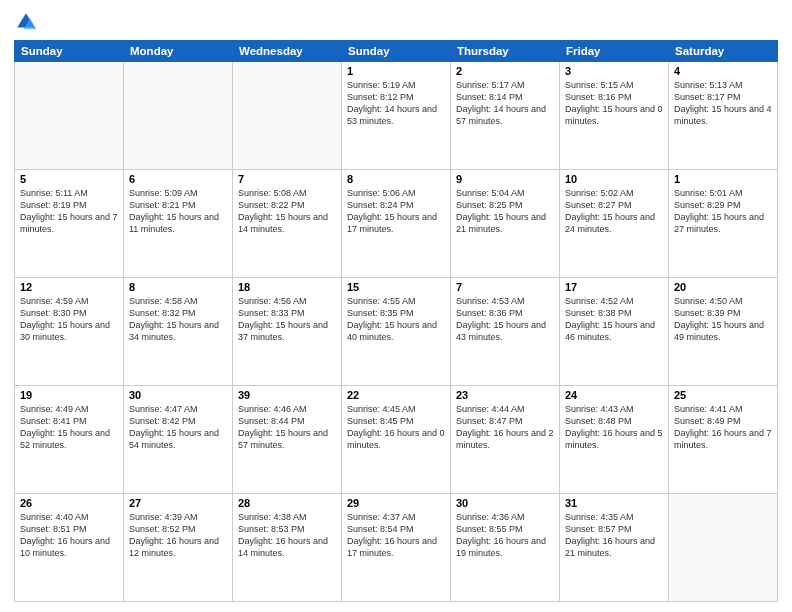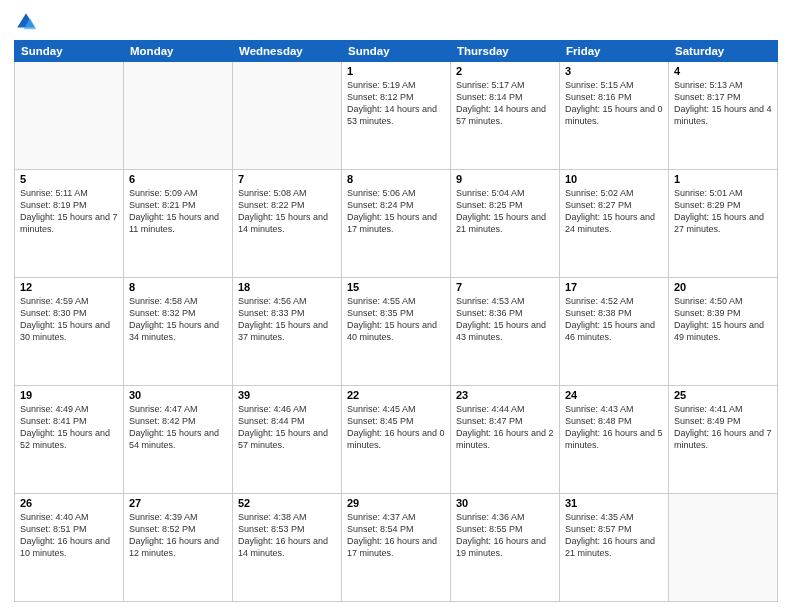--- a/index.html
+++ b/index.html
@@ -240,21 +240,21 @@
         <tr>
           <td>
             <div class="day-number">26</div>
             <div class="day-info">Sunrise: 4:40 AM<br>Sunset: 8:51 PM<br>Daylight: 16 hours and 10 minutes.</div>
           </td>
           <td>
             <div class="day-number">27</div>
             <div class="day-info">Sunrise: 4:39 AM<br>Sunset: 8:52 PM<br>Daylight: 16 hours and 12 minutes.</div>
           </td>
           <td>
-            <div class="day-number">52</div>
+            <div class="day-number">28</div>
             <div class="day-info">Sunrise: 4:38 AM<br>Sunset: 8:53 PM<br>Daylight: 16 hours and 14 minutes.</div>
           </td>
           <td>
             <div class="day-number">29</div>
             <div class="day-info">Sunrise: 4:37 AM<br>Sunset: 8:54 PM<br>Daylight: 16 hours and 17 minutes.</div>
           </td>
           <td>
             <div class="day-number">30</div>
             <div class="day-info">Sunrise: 4:36 AM<br>Sunset: 8:55 PM<br>Daylight: 16 hours and 19 minutes.</div>
           </td>

